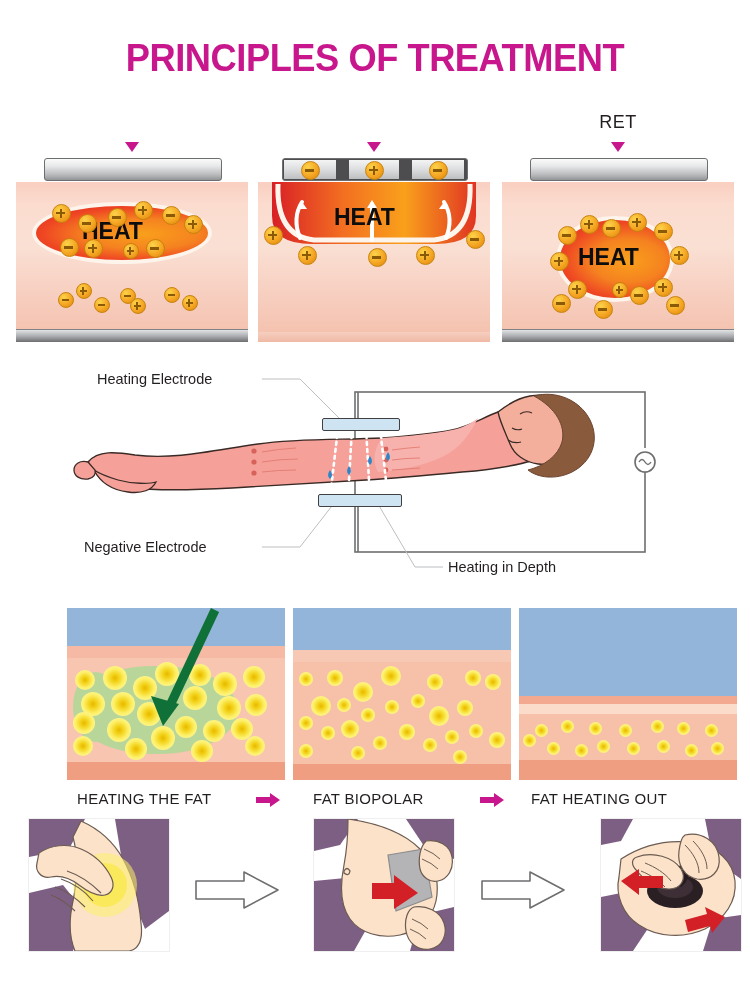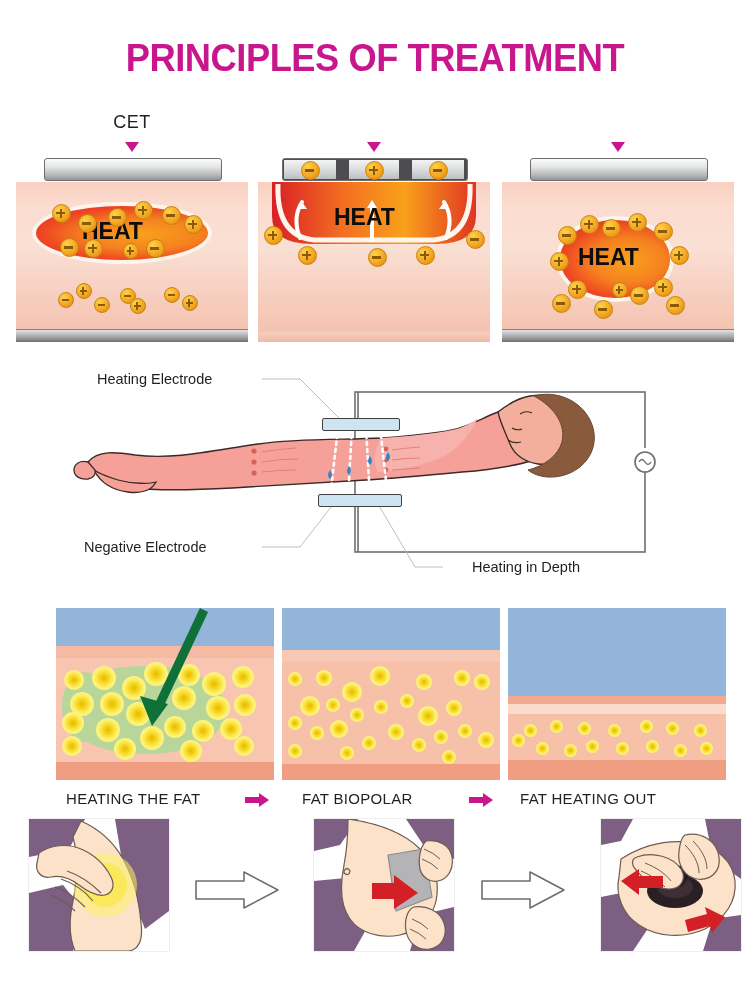--- a/index.html
+++ b/index.html
@@ -46,21 +46,21 @@
   .ion.small.minus:before{left:2.5px;top:5.5px;width:7.5px;height:2px;}
   .seg{position:absolute;top:1px;height:19px;
        background:linear-gradient(180deg,#f4f4f4 0%,#dcdddf 50%,#bcbec0 100%);}
 
   
   #sec2{position:absolute;left:0;top:352px;width:750px;height:248px;}
   .lbl{position:absolute;font-size:14.5px;color:#231f20;white-space:nowrap;}
   .elec{position:absolute;background:#cfe4f2;border:1.5px solid #414042;}
 
   
-  #sec3{position:absolute;left:4px;top:608px;width:664px;height:205px;}
+  #sec3{position:absolute;left:15px;top:608px;width:664px;height:205px;}
   .fatbox{position:absolute;top:0;width:218px;height:172px;overflow:hidden;}
   .fb1{left:52px;} .fb2{left:278px;} .fb3{left:504px;}
   .band{position:absolute;left:0;width:100%;}
   .fatcell{position:absolute;border-radius:50%;
            background:radial-gradient(circle at 50% 50%,#e8b800 0%,#f2d117 22%,#fdf06a 55%,#fdfab8 100%);}
   .capt{position:absolute;top:182px;font-size:15px;letter-spacing:0.3px;
         color:#231f20;white-space:nowrap;}
 
   
   #sec4{position:absolute;left:0;top:818px;width:750px;height:150px;}
@@ -70,21 +70,20 @@
   .bigarrow{position:absolute;top:52px;}
 </style>
 </head>
 <body>
 
 <div id="title">PRINCIPLES OF TREATMENT</div>
 
 <div id="sec1">
 
   <div class="panelwrap pw1">
-    <div class="ptitle">CET</div>
     <div class="ptri"></div>
     <div class="plate" style="left:28px;top:46px;width:176px;"></div>
     <div class="skin" style="top:70px;height:160px;">
       <div class="heatblob" style="left:20px;top:24px;width:172px;height:54px;"></div>
       <div class="heattxt" style="left:66px;top:36px;">HEAT</div>
 
       <div class="ion plus" style="left:36px;top:22px;"></div>
       <div class="ion minus" style="left:62px;top:32px;"></div>
       <div class="ion minus" style="left:92px;top:26px;"></div>
       <div class="ion plus" style="left:118px;top:19px;"></div>
@@ -145,20 +144,21 @@
       <div class="seg" style="left:1px;width:52px;"></div>
       <div class="seg" style="left:66px;width:50px;"></div>
       <div class="seg" style="left:129px;width:52px;"></div>
       <div class="ion minus" style="left:18px;top:2px;"></div>
       <div class="ion plus" style="left:82px;top:2px;"></div>
       <div class="ion minus" style="left:146px;top:2px;"></div>
     </div>
   </div>
 
   <div class="panelwrap pw3">
+    <div class="ptitle">RET</div>
     <div class="ptri"></div>
     <div class="plate" style="left:28px;top:46px;width:176px;"></div>
     <div class="skin" style="top:70px;height:160px;">
       <div class="heatblob" style="left:58px;top:38px;width:110px;height:78px;"></div>
       <div class="heattxt" style="left:76px;top:62px;">HEAT</div>
 
       <div class="ion plus" style="left:78px;top:33px;"></div>
       <div class="ion minus" style="left:100px;top:37px;"></div>
       <div class="ion plus" style="left:126px;top:31px;"></div>
       <div class="ion minus" style="left:152px;top:40px;"></div>
@@ -257,21 +257,21 @@
 
     <line x1="358" y1="40" x2="358" y2="70" stroke="#6d6e70" stroke-width="1.6"></line>
     <line x1="358" y1="152" x2="358" y2="200" stroke="#6d6e70" stroke-width="1.6"></line>
   </svg>
 
   <div class="elec" style="left:322px;top:66px;width:76px;height:11px;border-radius:2px;"></div>
   <div class="elec" style="left:318px;top:142px;width:82px;height:11px;border-radius:2px;"></div>
 
   <div class="lbl" style="left:97px;top:19px;">Heating Electrode</div>
   <div class="lbl" style="left:84px;top:187px;">Negative Electrode</div>
-  <div class="lbl" style="left:472px;top:207px;">Heating in Depth</div>
+  <div class="lbl" style="left:448px;top:207px;">Heating in Depth</div>
 </div>
 
 <div id="sec3">
 
   <div class="fatbox fb1">
     <div class="band" style="top:0;height:38px;background:#94b5da;"></div>
     <div class="band" style="top:38px;height:12px;background:#f5b9a4;"></div>
     <div class="band" style="top:50px;height:104px;background:#f7c5b0;"></div>
     <div class="band" style="top:154px;height:18px;background:#f09e82;"></div>
     <div style="position:absolute;left:8px;top:58px;width:162px;height:88px;border-radius:48%;background:#b9d69a;"></div>

